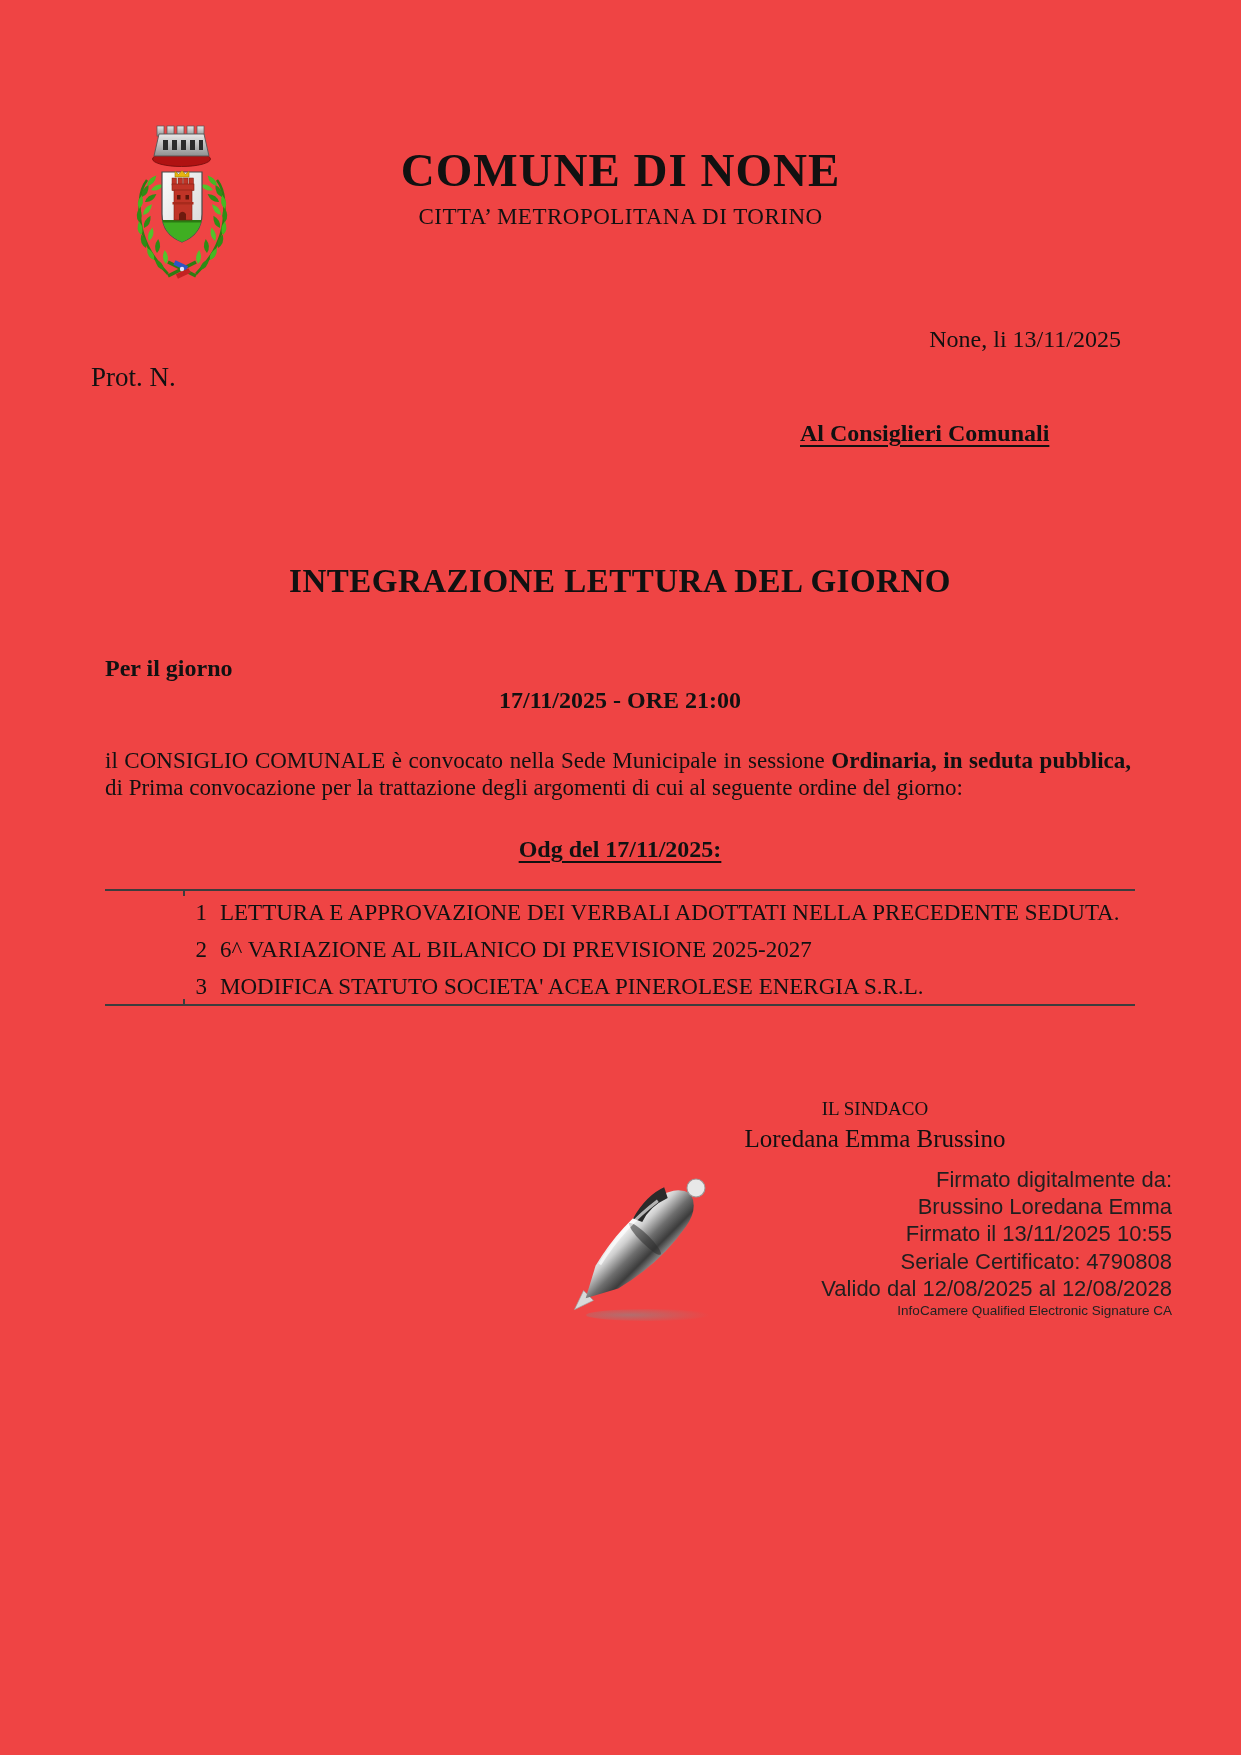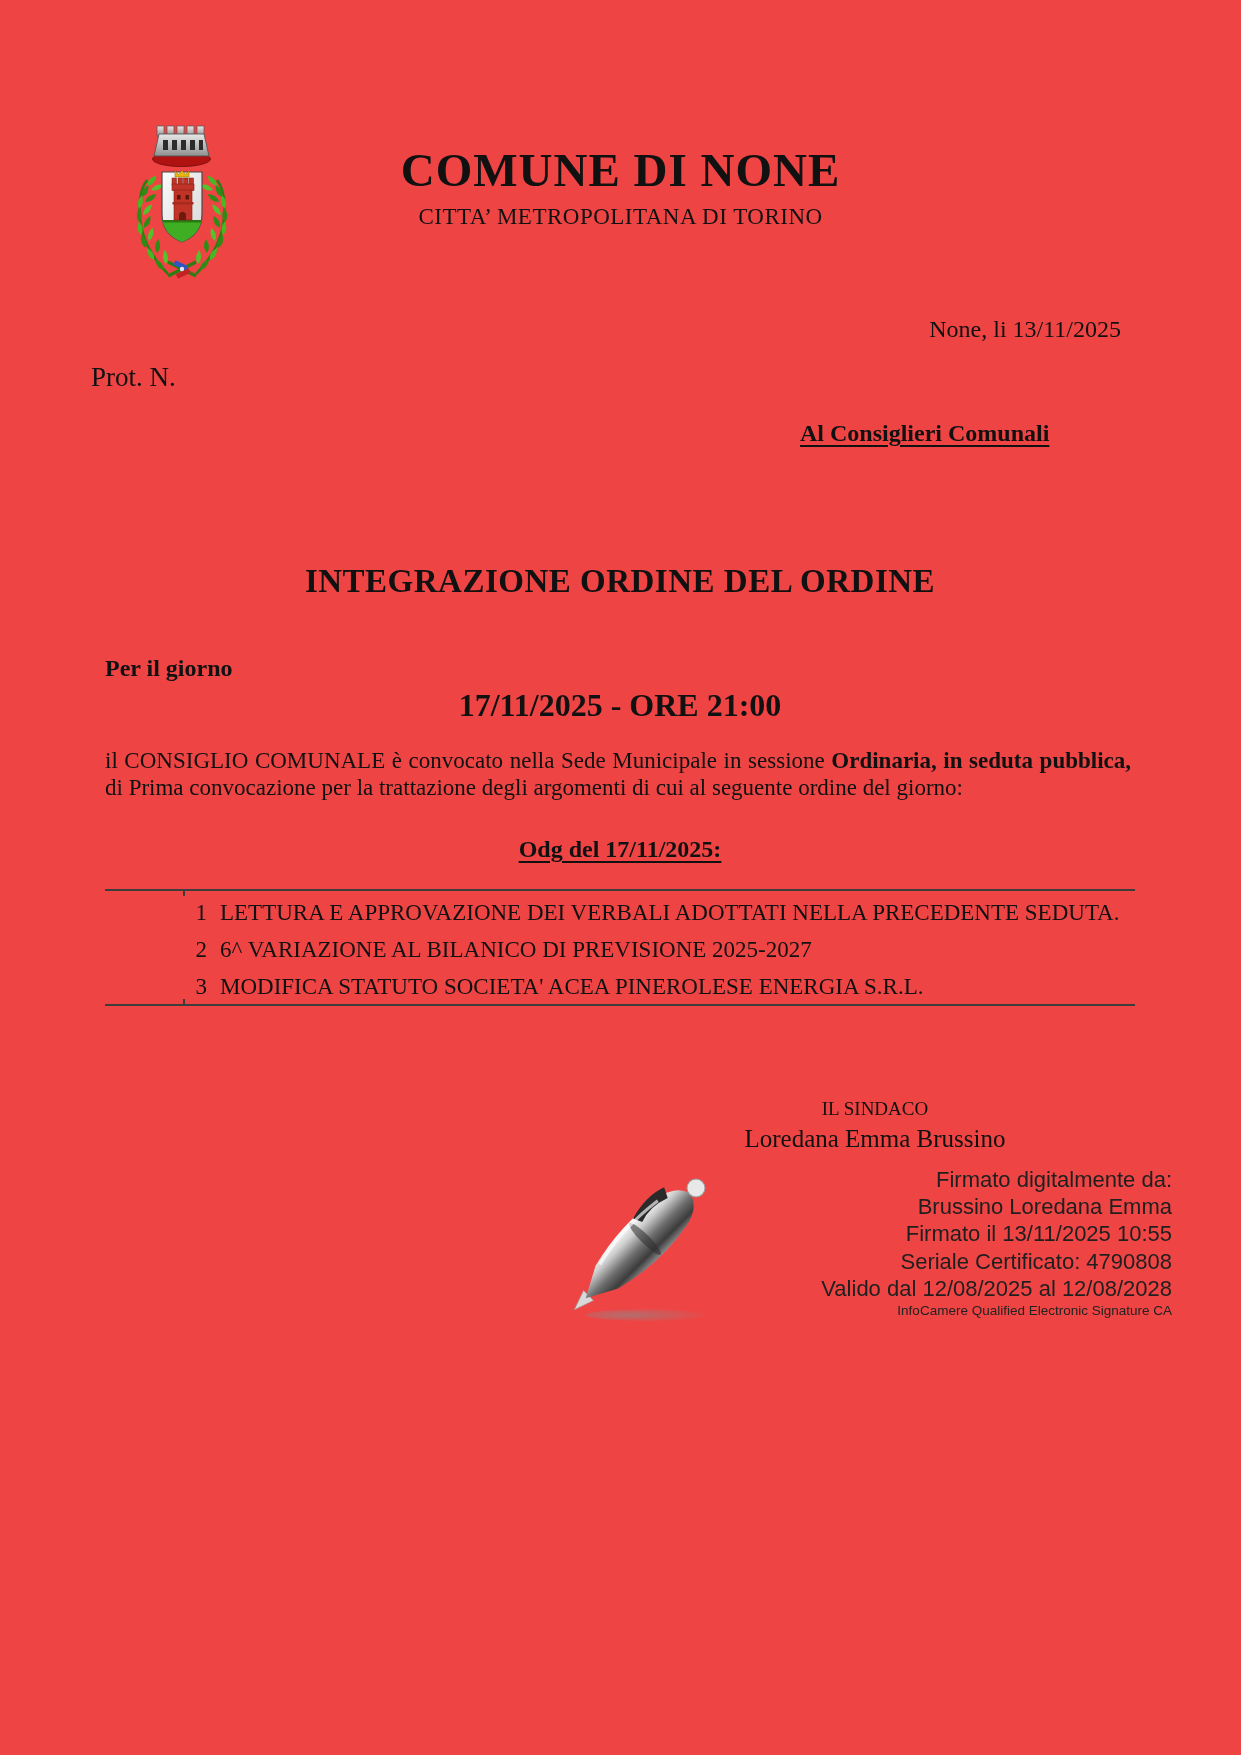--- a/index.html
+++ b/index.html
@@ -11,30 +11,30 @@
     font-family:"Liberation Serif", serif;
     color:#111;
     overflow:hidden;
   }
   
   .crest{position:absolute;left:116px;top:112px;width:132px;height:172px;}
   .title-block{position:absolute;top:146px;left:0;right:0;text-align:center;}
   .main-title{margin:0;font-size:47px;font-weight:bold;letter-spacing:1px;line-height:1.05;}
   .sub-title{margin-top:9px;font-size:23px;letter-spacing:0.5px;}
   
-  .place-date{position:absolute;top:316px;left:105px;width:1016px;text-align:right;font-size:24px;}
+  .place-date{position:absolute;top:326px;left:105px;width:1016px;text-align:right;font-size:24px;}
   .protocol{position:absolute;top:362px;left:91px;font-size:27px;}
   .addressee{position:absolute;top:420px;left:800px;font-size:24px;font-weight:bold;
              text-decoration:underline;text-decoration-thickness:2px;text-underline-offset:4px;}
   
   .doc-heading{position:absolute;top:563px;left:105px;width:1030px;text-align:center;
                font-size:33px;font-weight:bold;letter-spacing:0.5px;margin:0;}
   .per-giorno{position:absolute;top:655px;left:105px;font-size:24px;font-weight:bold;}
   .session-datetime{position:absolute;top:687px;left:105px;width:1030px;text-align:center;
-                    font-size:32px;font-weight:bold;}
+                    font-size:24px;font-weight:bold;}
   .intro{position:absolute;top:748px;left:105px;width:1026px;margin:0;
          font-size:23px;line-height:26.5px;text-align:justify;}
   .odg-heading{position:absolute;top:836px;left:105px;width:1030px;text-align:center;
                font-size:24px;font-weight:bold;}
   .odg-heading span{text-decoration:underline;text-decoration-thickness:2px;text-underline-offset:4px;}
   
   .agenda-table{position:absolute;top:889px;left:105px;width:1030px;
                 border-top:2px solid #3d3d3d;border-bottom:2px solid #3d3d3d;
                 padding:7px 0 2px 0;box-sizing:border-box;}
   .agenda-table::before,.agenda-table::after{
@@ -144,21 +144,21 @@
 
   <div class="title-block">
     <h1 class="main-title">COMUNE DI NONE</h1>
     <div class="sub-title">CITTA’ METROPOLITANA DI TORINO</div>
   </div>
 
   <div class="place-date">None, li 13/11/2025</div>
   <div class="protocol">Prot. N.</div>
   <div class="addressee">Al Consiglieri Comunali</div>
 
-  <h2 class="doc-heading">INTEGRAZIONE ORDINE DEL ORDINE</h2>
+  <h2 class="doc-heading">INTEGRAZIONE LETTURA DEL GIORNO</h2>
 
   <div class="per-giorno">Per il giorno</div>
   <div class="session-datetime">17/11/2025 - ORE 21:00</div>
 
   <p class="intro"><span>il CONSIGLIO COMUNALE è convocato nella Sede Municipale in sessione </span><strong>Ordinaria, in seduta pubblica,</strong><span> di Prima convocazione per la trattazione degli argomenti di cui al seguente ordine del giorno:</span></p>
 
   <div class="odg-heading"><span>Odg del 17/11/2025:</span></div>
 
   <div class="agenda-table">
     <div class="agenda-row">

